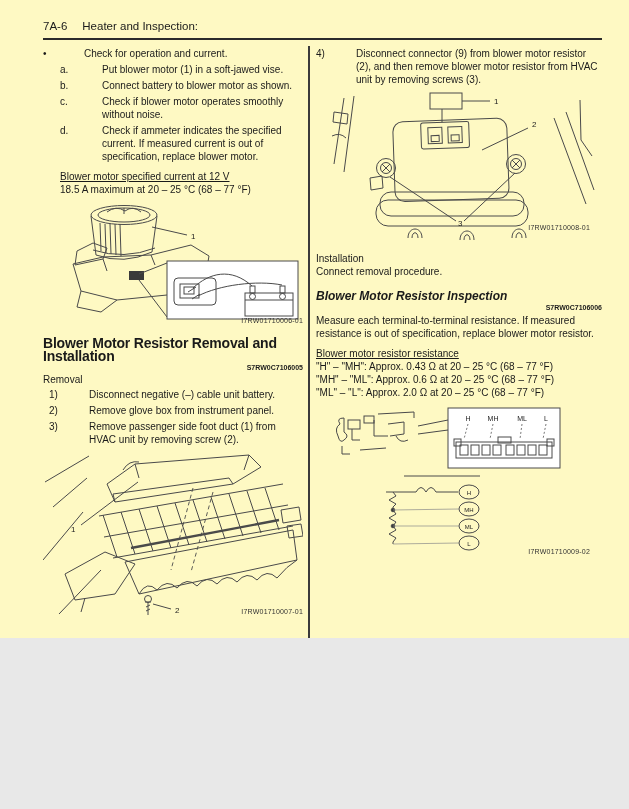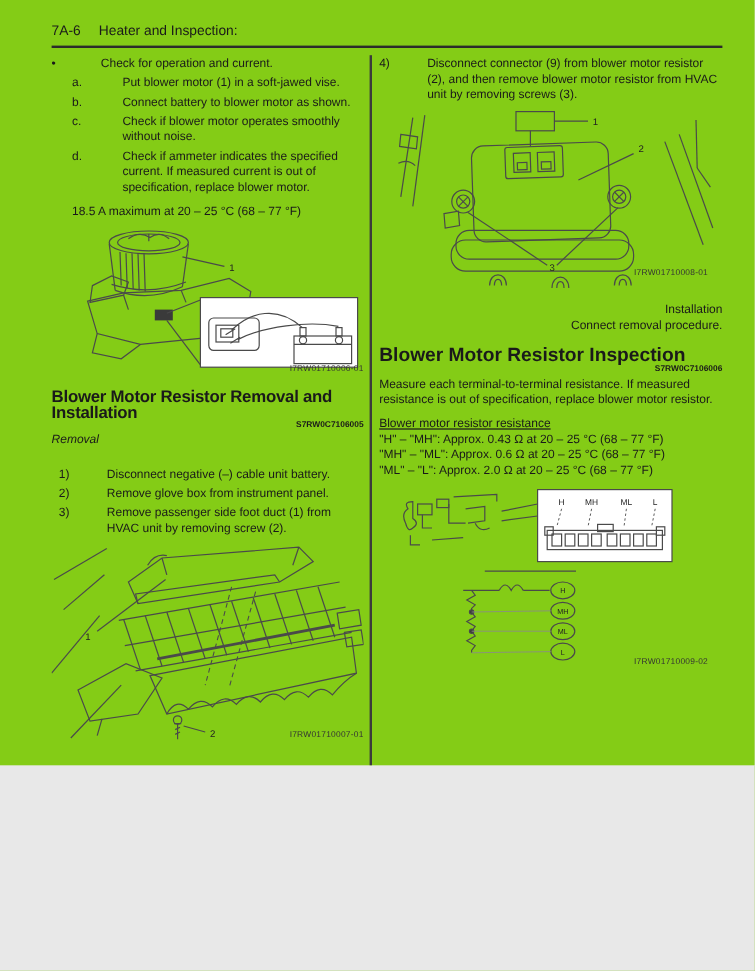--- a/index.html
+++ b/index.html
@@ -1,52 +1,52 @@
 <!DOCTYPE html>
 <html><head>
 <meta charset="utf-8">
 <style>
   html,body{margin:0;padding:0;background:#e8e8e8;}
-  #page{position:relative;width:629px;height:638px;background:#84cc16;
+  #page{position:relative;width:629px;height:638px;background:#fef9c3;
         font-family:"Liberation Sans",sans-serif;color:#1a1a1a;overflow:hidden;}
   .hdr{position:absolute;left:43px;top:20px;font-size:11.5px;display:flex;gap:15px;}
   .hdr-rule{position:absolute;left:43px;top:38px;width:559px;border-top:2.2px solid #2b2b2b;}
   .vdivider{position:absolute;left:308px;top:46px;width:2px;height:731px;background:#3b3b3b;}
   .col{position:absolute;top:47px;font-size:10px;line-height:13px;}
   .col.left{left:43px;width:260px;}
   .col.right{left:316px;width:286px;}
   .row{display:flex;margin-bottom:3px;}
   .marker{flex:0 0 17px;}
   .sub{margin-left:17px;}
   .sub .marker{flex:0 0 18px;}
   .stp{margin-left:6px;}
   .stp .marker{flex:0 0 16px;}
   .txt{flex:1;margin-left:24px;}
   .spec{margin-left:17px;margin-top:7px;}
   .spec-head{text-decoration:underline;}
   .h2{font-size:14px;font-weight:bold;letter-spacing:-0.2px;margin-top:8px;}
-  .h2.insp{font-size:16px;letter-spacing:0;margin-top:12px;}
+  .h2.insp{font-size:12px;letter-spacing:0;margin-top:12px;font-style:italic;}
   .code{font-size:7px;font-weight:bold;text-align:right;line-height:9px;}
-  .subhead{margin:1px 0 16px 0;font-style:italic;}
+  .subhead{margin:1px 0 2px 0;}
   .para{margin-top:2px;}
   .figure{position:relative;}
   .figure svg{display:block;}
   .figcap{position:absolute;font-size:7px;color:#333;letter-spacing:0.2px;}
   .fig1{margin-top:5px;height:128px;}
   .fig1 svg{margin-left:16px;}
   .fig1 .figcap{right:0;bottom:2px;}
   .fig2{margin-top:6px;height:172px;}
   .fig2 .figcap{right:0;bottom:6px;}
   .fig3{margin-top:6px;height:150px;}
   .fig3 svg{margin-left:14px;}
   .fig3 .figcap{right:12px;bottom:8px;}
   .fig4{margin-top:7px;height:160px;}
   .fig4 svg{margin-left:14px;}
   .fig4 .figcap{right:12px;bottom:8px;}
-  .inst{margin-top:10px;text-align:right;}
+  .inst{margin-top:10px;}
   svg .ln{stroke:#4a4a4a;stroke-width:1;fill:none;}
   svg .thin{stroke:#8a8a8a;stroke-width:0.7;fill:none;}
   svg .dash{stroke:#4a4a4a;stroke-width:0.9;fill:none;stroke-dasharray:4 3;}
   svg .dash2{stroke:#555;stroke-width:0.8;fill:none;stroke-dasharray:2 2;}
   svg .dark{fill:#3a3a3a;stroke:none;}
   svg text{fill:#222;font-family:"Liberation Sans",sans-serif;font-size:8px;}
   svg text.pin{font-size:7px;text-anchor:middle;}
   svg text.term{font-size:6px;text-anchor:middle;}
 </style>
 </head>
@@ -79,20 +79,21 @@
     <div class="row sub">
       <span class="marker">c.</span>
       <span class="txt">Check if blower motor operates smoothly without noise.</span>
     </div>
     <div class="row sub">
       <span class="marker">d.</span>
       <span class="txt">Check if ammeter indicates the specified current. If measured current is out of specification, replace blower motor.</span>
     </div>
 
     <div class="spec">
+      <div class="spec-head">Blower motor specified current at 12 V</div>
       <div>18.5 A maximum at 20 – 25 °C (68 – 77 °F)</div>
     </div>
 
     <div class="figure fig1">
       <svg width="243" height="123" viewBox="0 0 243 123">
         <g class="ln">
 
           <ellipse cx="65" cy="14" rx="33" ry="9.5"></ellipse>
           <ellipse cx="65" cy="14" rx="26" ry="7"></ellipse>
           <path d="M48,11 Q57,4 66,10 Q74,4 82,11"></path>

